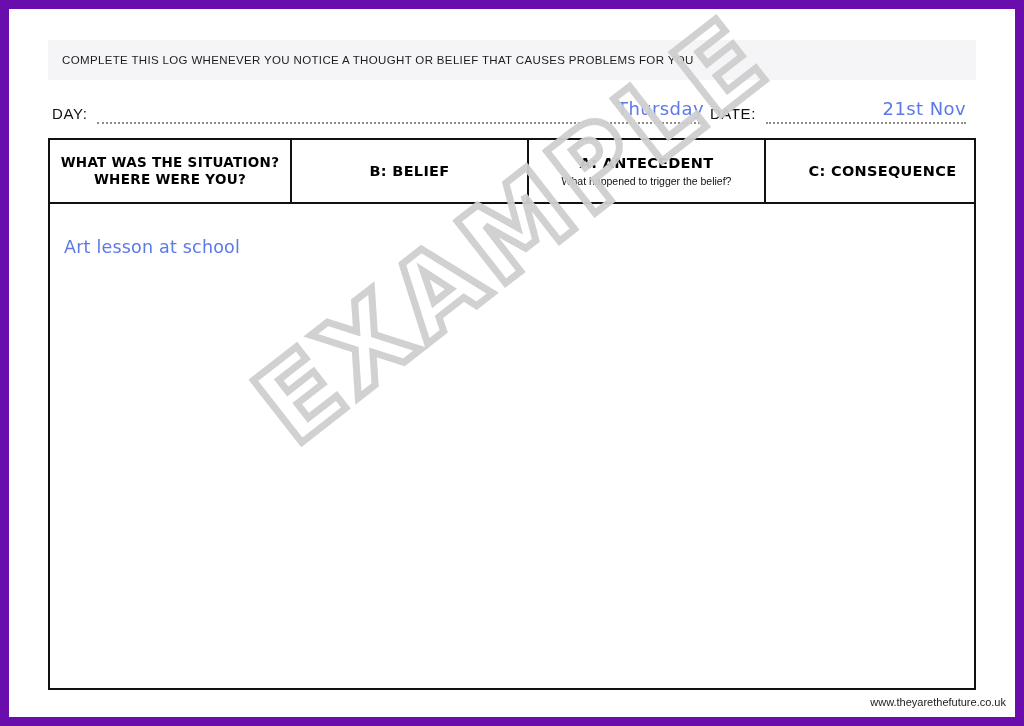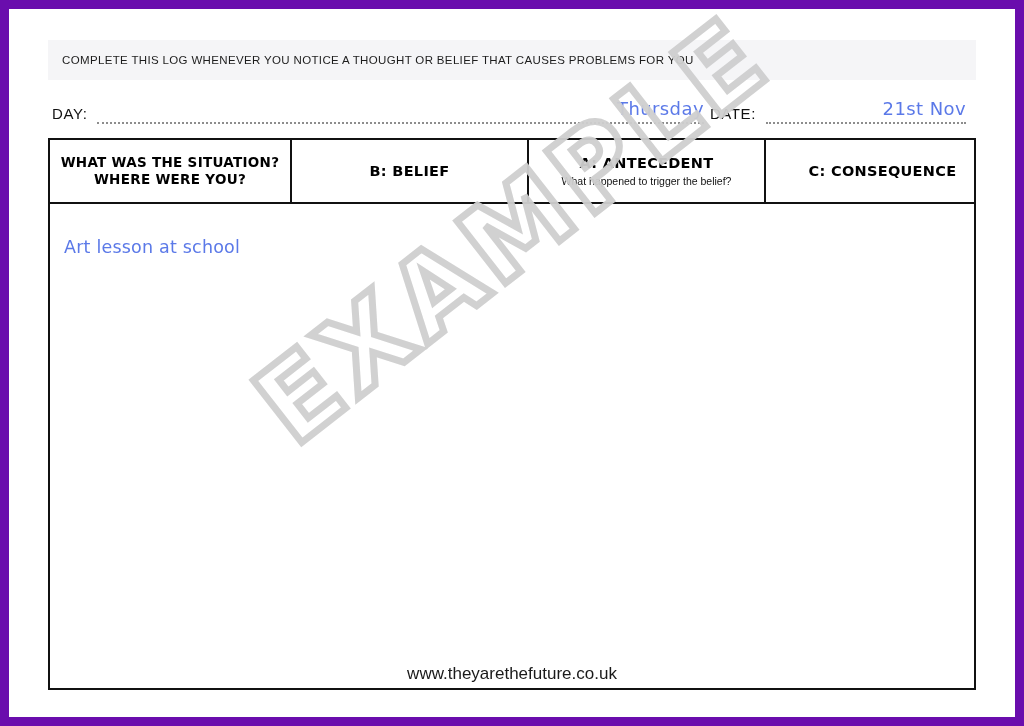--- a/index.html
+++ b/index.html
@@ -182,24 +182,24 @@
     color: transparent;
     -webkit-text-stroke: 7px #cfcfcf;
     transform: rotate(-38deg);
     opacity: 0.95;
   }
 
   
   .footer {
     position: absolute;
     left: 0; right: 0;
-    bottom: 24px;
-    text-align: center;
-    font-family: "Liberation Sans", sans-serif;
-    font-size: 17px;
+    bottom: 0;
+    text-align: right;
+    font-family: "Liberation Sans", sans-serif;
+    font-size: 11px;
     color: #1a1a1a;
   }
 </style>
 </head>
 <body>
 
 <div class="page">
   <div class="sheet">
 
     <div class="header-row">

